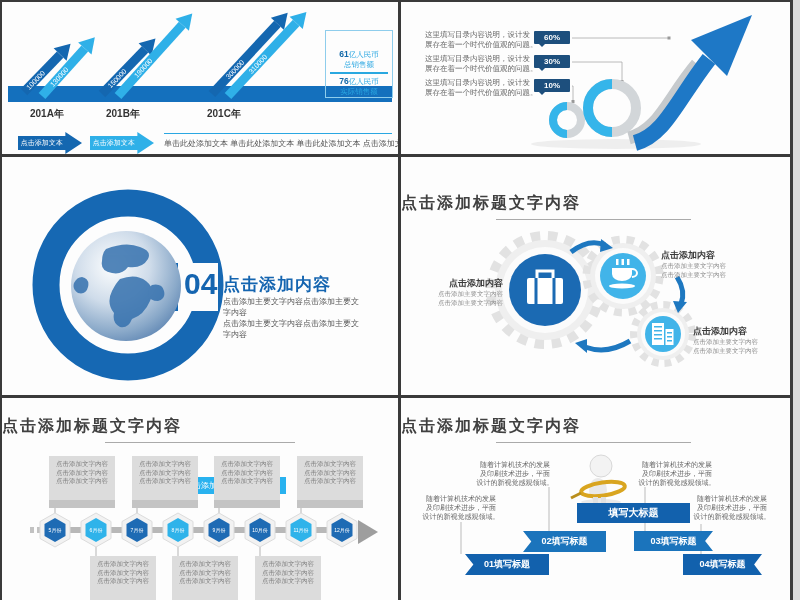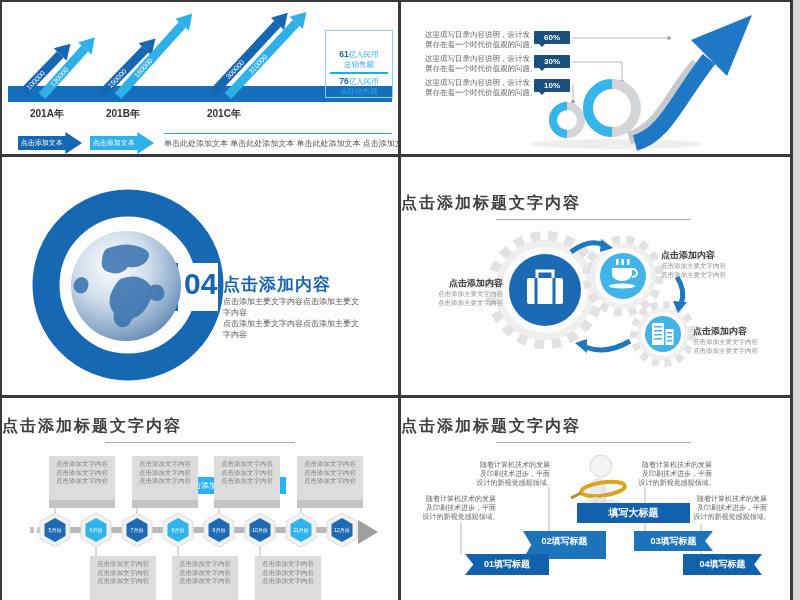--- a/index.html
+++ b/index.html
@@ -379,21 +379,21 @@
         <circle cx="200" cy="68" r="11" fill="#f3f3f3" stroke="#d8d8d8" stroke-width="1"></circle>
         <g transform="rotate(-8 202 91)">
             <ellipse cx="202" cy="91" rx="22" ry="6.5" fill="none" stroke="#d9a520" stroke-width="4"></ellipse>
           </g>
         <line x1="180" y1="95" x2="170" y2="100" stroke="#b98e1c" stroke-width="3"></line>
         <rect x="192" y="99" width="5" height="7" fill="#e0e0e0"></rect>
           <rect x="200" y="99" width="5" height="7" fill="#e0e0e0"></rect>
       </g>
     </svg>
     <div class="ribbon" style="left:156px;top:105px;width:113px;height:20px;line-height:20px;background:#1261ad;font-size:10px">填写大标题</div>
-    <div class="ribbon notch-l" style="left:102px;top:133px;width:83px;height:28px;line-height:20px;background:#1b74bc">02填写标题</div>
+    <div class="ribbon notch-l" style="left:102px;top:133px;width:83px;height:21px;line-height:20px;background:#1b74bc">02填写标题</div>
     <div class="ribbon notch-r" style="left:213px;top:133px;width:79px;height:20px;line-height:20px;background:#1b74bc">03填写标题</div>
     <div class="ribbon notch-l" style="left:44px;top:156px;width:84px;height:21px;line-height:21px;background:#1261ad">01填写标题</div>
     <div class="ribbon notch-r" style="left:262px;top:156px;width:79px;height:21px;line-height:21px;background:#1261ad">04填写标题</div>
     <div class="abs desc" style="left:18px;top:96px;width:84px">
       <div>随着计算机技术的发展</div>
       <div>及印刷技术进步，平面</div>
       <div>设计的新视觉感观领域。</div>
     </div>
     <div class="abs desc" style="left:74px;top:62px;width:80px">
       <div>随着计算机技术的发展</div>

